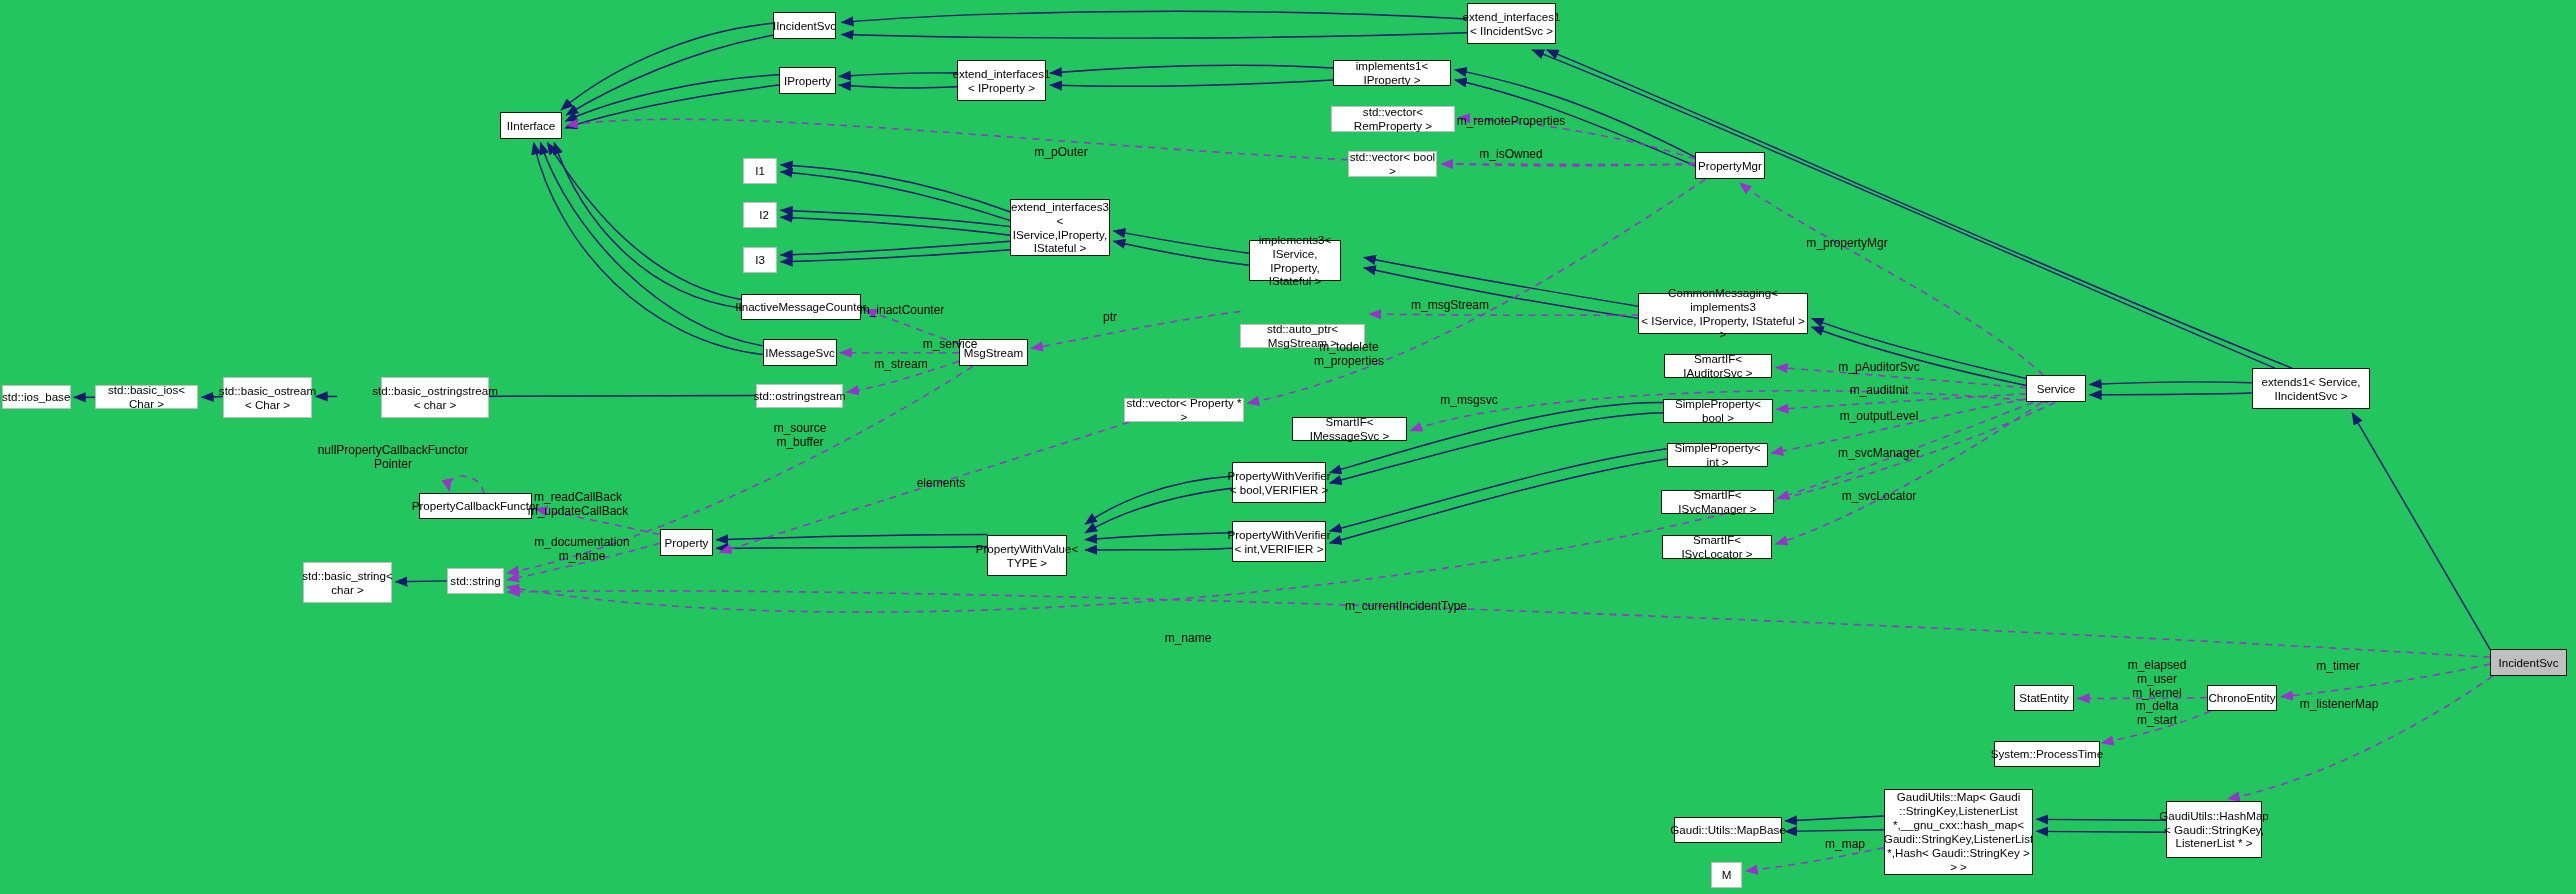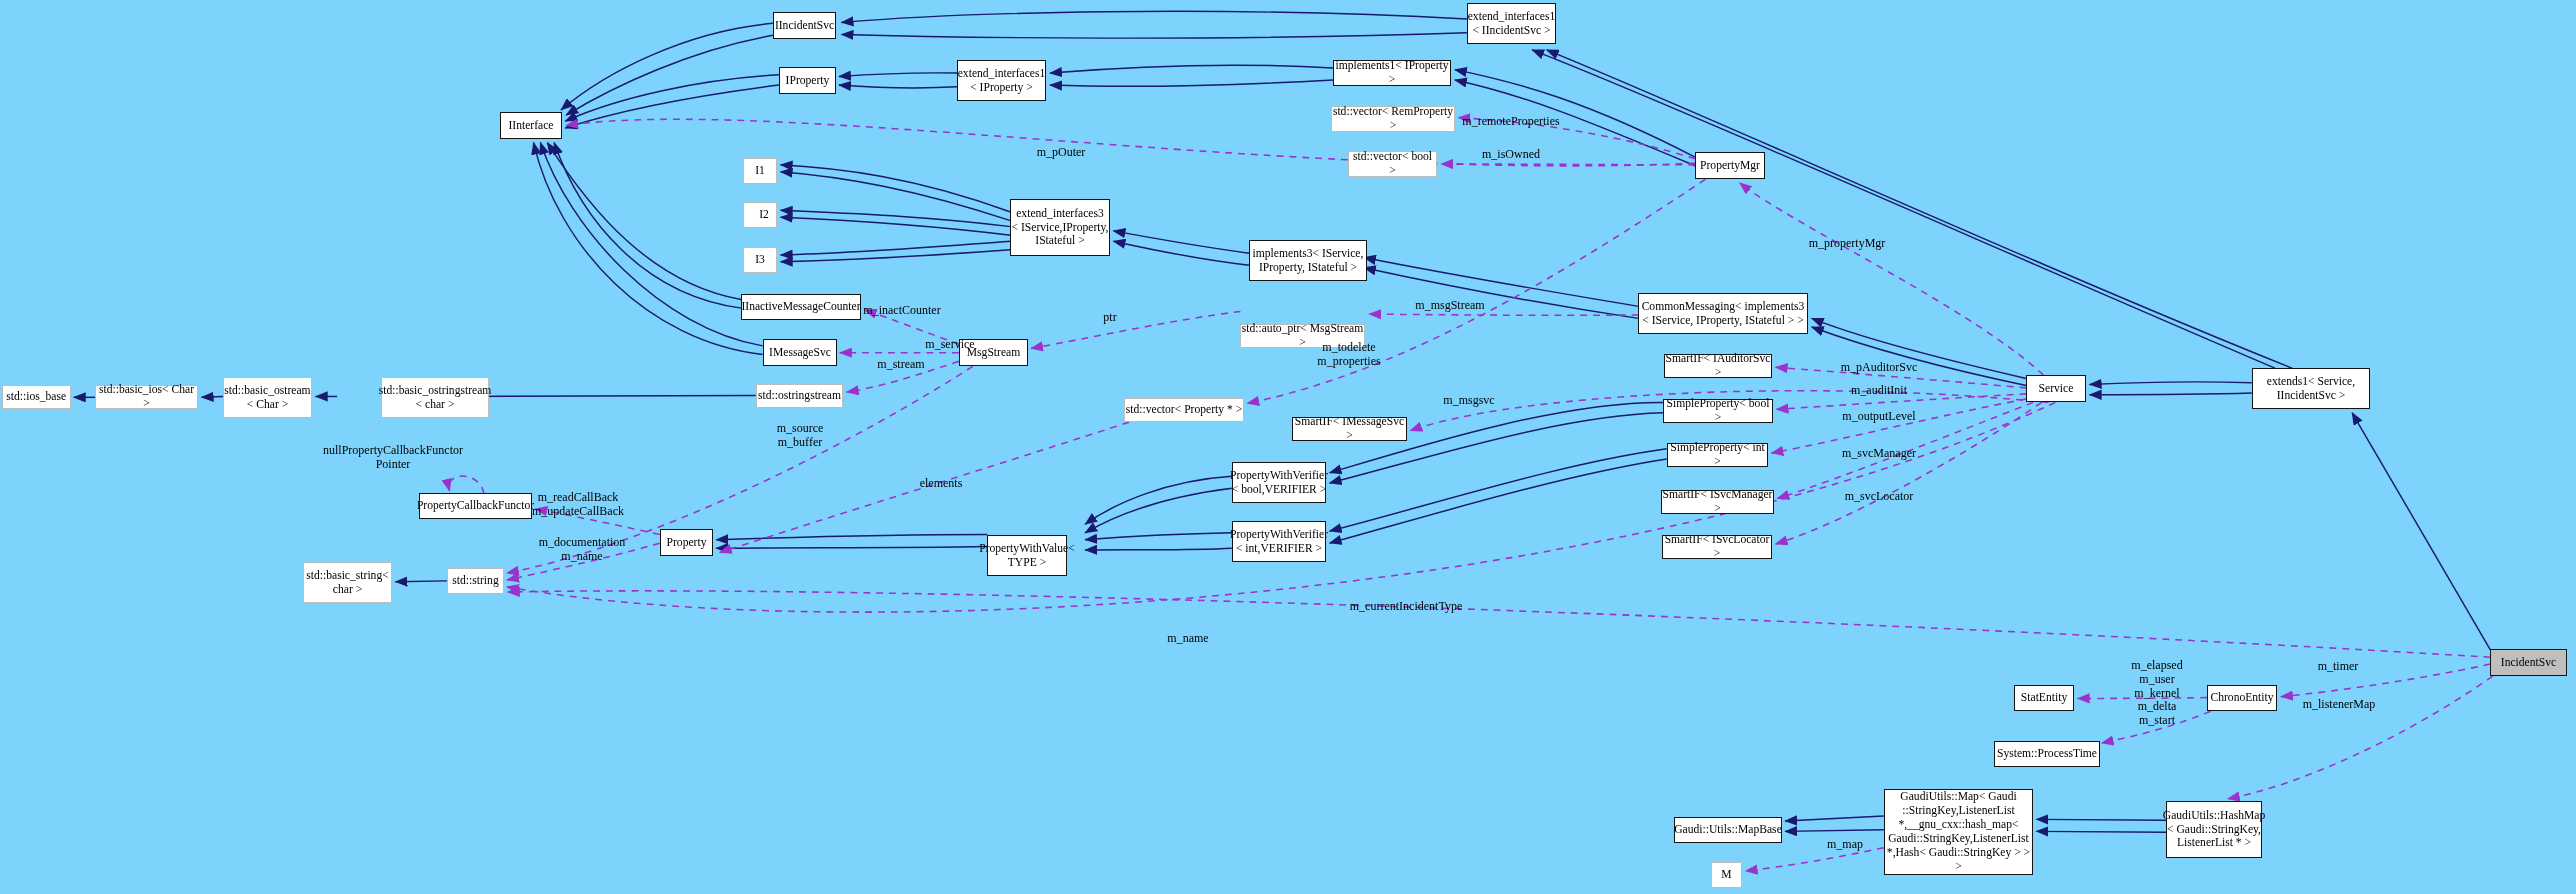--- a/index.html
+++ b/index.html
@@ -1,17 +1,17 @@
 <!DOCTYPE html>
 <html style="font-size:13.7px"><head>
 <meta charset="utf-8">
 <style>
   html,body{margin:0;padding:0;background:#ffffff;}
-  .canvas{position:relative;width:2576px;height:895px;background:#7dd3fc;overflow:hidden;
-          font-family:Liberation Serif, serif;}
+  .canvas{position:relative;width:2576px;height:895px;background:#22c55e;overflow:hidden;
+          font-family:Liberation Sans, sans-serif;}
   .edge-layer{position:absolute;left:0;top:0;width:2576px;height:895px;z-index:1;}
   .node-layer,.label-layer{position:absolute;left:0;top:0;width:0;height:0;z-index:2;}
   .node{position:absolute;display:flex;flex-direction:column;align-items:center;justify-content:center;
         background:#ffffff;color:#000;font-size:11.6px;line-height:1.2;text-align:center;
         white-space:pre-line;cursor:pointer;box-sizing:border-box;}
   .node.solid{border:1.2px solid #141414;}
   .node.gray{border:1px solid #bdbdbd;}
   .node.focus{border:1.4px solid #141414;background:#bfbfbf;}
   .edge-label{position:absolute;transform:translate(-50%,-50%);color:#000;font-size:12px;
               line-height:1.15;text-align:center;white-space:pre-line;z-index:3;}
@@ -123,21 +123,21 @@
       <div class="node solid" style="left: 1333px; top: 60px; width: 118px; height: 26px;">implements1&lt; IProperty &gt;</div>
       <div class="node gray" style="left: 1331px; top: 106px; width: 124px; height: 26px;">std::vector&lt; RemProperty &gt;</div>
       <div class="node gray" style="left: 1348px; top: 151px; width: 89px; height: 26px;">std::vector&lt; bool &gt;</div>
       <div class="node solid" style="left: 1695px; top: 152px; width: 70px; height: 27.4px;">PropertyMgr</div>
       <div class="node gray" style="left: 743px; top: 158px; width: 34px; height: 26px;">I1</div>
       <div class="node gray" style="left: 743px; top: 202px; width: 34px; height: 26px; padding-left: 8px;">I2</div>
       <div class="node gray" style="left: 743px; top: 247px; width: 34px; height: 26px;">I3</div>
       <div class="node solid" style="left: 1010px; top: 199px; width: 100px; height: 57px;">extend_interfaces3
 &lt; IService,IProperty,
 IStateful &gt;</div>
-      <div class="node solid" style="left: 1249px; top: 240px; width: 118px; height: 41px;">implements3&lt; IService,
+      <div class="node solid" style="left: 1249px; top: 240px; width: 92px; height: 41px;">implements3&lt; IService,
 IProperty, IStateful &gt;</div>
       <div class="node solid" style="left: 741px; top: 294px; width: 120px; height: 26px;">IInactiveMessageCounter</div>
       <div class="node solid" style="left: 763px; top: 339px; width: 74px; height: 27.4px;">IMessageSvc</div>
       <div class="node solid" style="left: 959px; top: 339px; width: 69px; height: 27.4px;">MsgStream</div>
       <div class="node gray" style="left: 1240px; top: 302px; width: 125px; height: 24px; margin-top: 22px;">std::auto_ptr&lt; MsgStream &gt;</div>
       <div class="node solid" style="left: 1638px; top: 293px; width: 170px; height: 41px;">CommonMessaging&lt; implements3
 &lt; IService, IProperty, IStateful &gt; &gt;</div>
       <div class="node solid" style="left: 2026px; top: 375px; width: 60px; height: 27.4px;">Service</div>
       <div class="node solid" style="left: 2252px; top: 368px; width: 118px; height: 41px;">extends1&lt; Service,
 IIncidentSvc &gt;</div>

